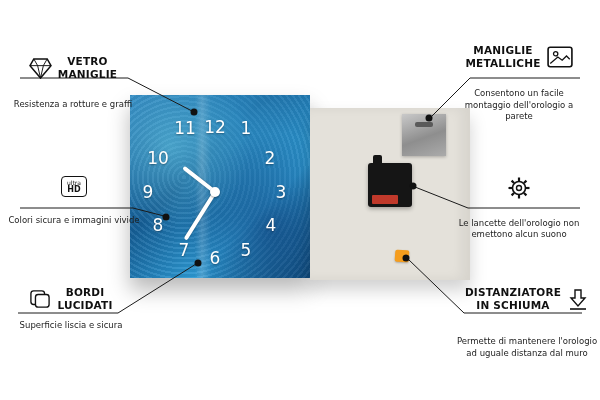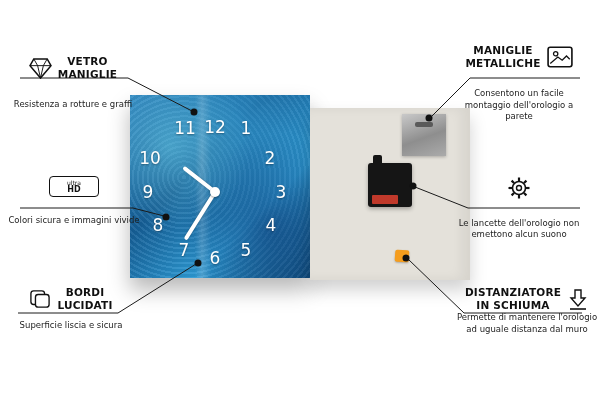--- a/index.html
+++ b/index.html
@@ -6,21 +6,21 @@
   html,body{width:600px;height:400px}
   body{font-family:"DejaVu Sans","Liberation Sans",sans-serif;background:#fff;position:relative;overflow:hidden}
   #screen{position:absolute;inset:0;width:600px;height:400px;background:#fff}
 
   
   .callout{position:absolute;display:flex;flex-direction:column}
   .callout .row{display:flex;align-items:center;justify-content:center;gap:6px}
   .titles{font-weight:bold;font-size:10.5px;letter-spacing:.2px;color:#101010;text-align:center;line-height:1.25;white-space:nowrap}
   .subtitle{font-size:8.5px;color:#1c1c1c;text-align:center;line-height:1.35;margin-top:18px}
   .icon{display:inline-flex;align-items:center;justify-content:center;flex:0 0 auto}
-  .uhd-box{width:50px;height:21px;border:1.5px solid #111;border-radius:4px;display:flex;flex-direction:column;align-items:center;justify-content:center;line-height:1}
+  .uhd-box{width:26px;height:21px;border:1.5px solid #111;border-radius:4px;display:flex;flex-direction:column;align-items:center;justify-content:center;line-height:1}
   .uhd-top{font-size:6px;color:#111}
   .uhd-bottom{font-size:8px;font-weight:bold;color:#111}
 
   
   #lines{position:absolute;left:0;top:0;width:600px;height:400px;pointer-events:none}
 
   
   .clock-front{position:absolute;left:130px;top:95px;width:180px;height:183px;
     background:
       linear-gradient(90deg, transparent 36%, rgba(255,255,255,.16) 40%, transparent 45%),
@@ -54,21 +54,21 @@
     <span class="num" style="left:85px;top:32px">12</span>
     <span class="num" style="left:116px;top:33px">1</span>
     <span class="num" style="left:140px;top:63px">2</span>
     <span class="num" style="left:151px;top:97px">3</span>
     <span class="num" style="left:141px;top:130px">4</span>
     <span class="num" style="left:116px;top:155px">5</span>
     <span class="num" style="left:85px;top:163px">6</span>
     <span class="num" style="left:54px;top:155px">7</span>
     <span class="num" style="left:28px;top:130px">8</span>
     <span class="num" style="left:18px;top:97px">9</span>
-    <span class="num" style="left:20px;top:63px">10</span>
+    <span class="num" style="left:28px;top:63px">10</span>
     <span class="num" style="left:55px;top:33px">11</span>
     <div class="hand hour"></div>
     <div class="hand minute"></div>
     <div class="center-cap"></div>
   </div>
 
   <div class="clock-back">
     <div class="metal-plate">
       <div class="plate-slot"></div>
     </div>
@@ -185,16 +185,16 @@
         <div>DISTANZIATORE</div>
         <div>IN SCHIUMA</div>
       </div>
       <span class="icon">
         <svg width="22" height="22" viewBox="0 0 22 22">
           <path d="M8 2 h6 v8 h4 l-7 8 -7 -8 h4 z" fill="none" stroke="#111" stroke-width="1.4"></path>
           <line x1="3" y1="21" x2="19" y2="21" stroke="#111" stroke-width="1.6"></line>
         </svg>
       </span>
     </div>
-    <div class="subtitle" style="margin-top:0">Permette di mantenere l'orologio ad uguale distanza dal muro</div>
+    <div class="subtitle" style="margin-top:24px">Permette di mantenere l'orologio ad uguale distanza dal muro</div>
   </div>
 
 </div>
 
 </body></html>

